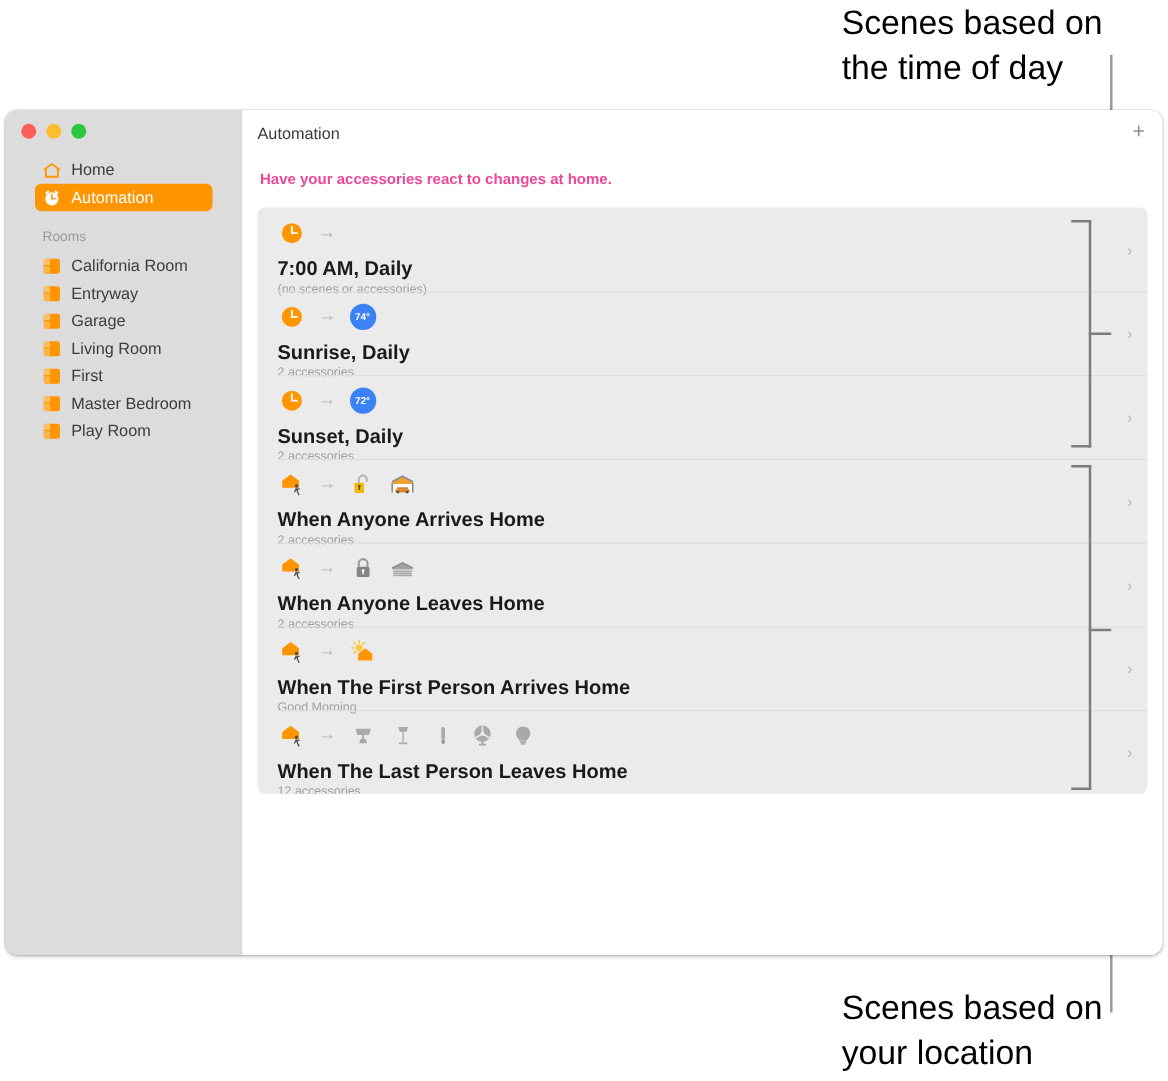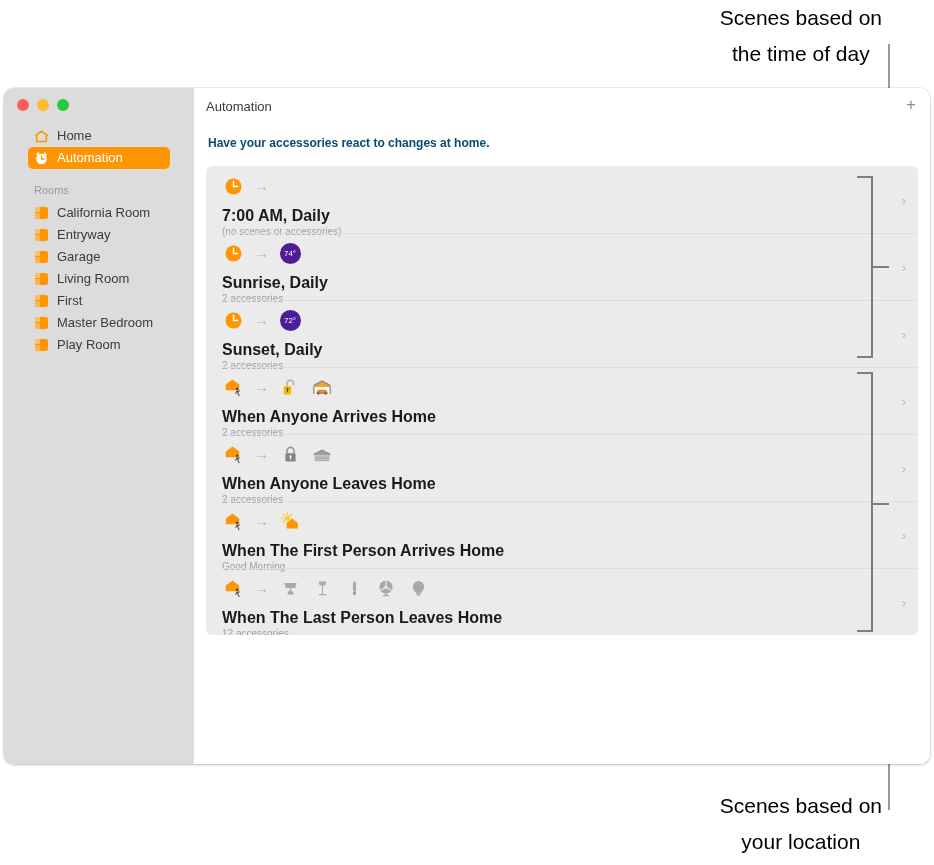--- a/index.html
+++ b/index.html
@@ -13,24 +13,24 @@
     position: relative;
     font-family: "Liberation Sans", sans-serif;
     -webkit-font-smoothing: antialiased;
     overflow: hidden;
   }
 
   
   .annotation {
     position: absolute;
     font-family: "Liberation Sans", sans-serif;
-    font-size: 21px;
+    font-size: 27px;
     line-height: 36px;
     color: #000000;
-    text-align: center;
+    text-align: left;
     white-space: pre-line;
     margin-left: 24px;
   }
   #annotation-top { right: 52px; top: 0px; }
   #annotation-bottom { right: 52px; top: 788px; }
 
   .callout-line {
     position: absolute;
     width: 2px;
     background: #9a9a9a;
@@ -159,21 +159,21 @@
     top: 8px;
     font-size: 17px;
     line-height: 17px;
     color: #8d8d8d;
     cursor: default;
   }
 
   #content-subtitle {
     font-size: 12px;
     font-weight: bold;
-    color: #0c4a6e;
+    color: #ec4899;
     padding: 12px 0 0 14px;
   }
 
   
   #automation-list {
     margin: 16px 12px 0 12px;
     background: #ebebeb;
     border-radius: 6px;
     overflow: hidden;
   }
@@ -229,24 +229,24 @@
     top: 50%;
     transform: translateY(-50%);
     color: #b9b9b9;
     font-size: 13px;
   }
 
   
   .temp-badge {
     width: 21px; height: 21px;
     border-radius: 50%;
-    background: #4c1d95;
+    background: #3b82f6;
     color: #ffffff;
     font-size: 8px;
-    font-weight: normal;
+    font-weight: bold;
     display: inline-flex;
     align-items: center;
     justify-content: center;
   }
 
   
   .bracket {
     position: absolute;
     pointer-events: none;
   }

